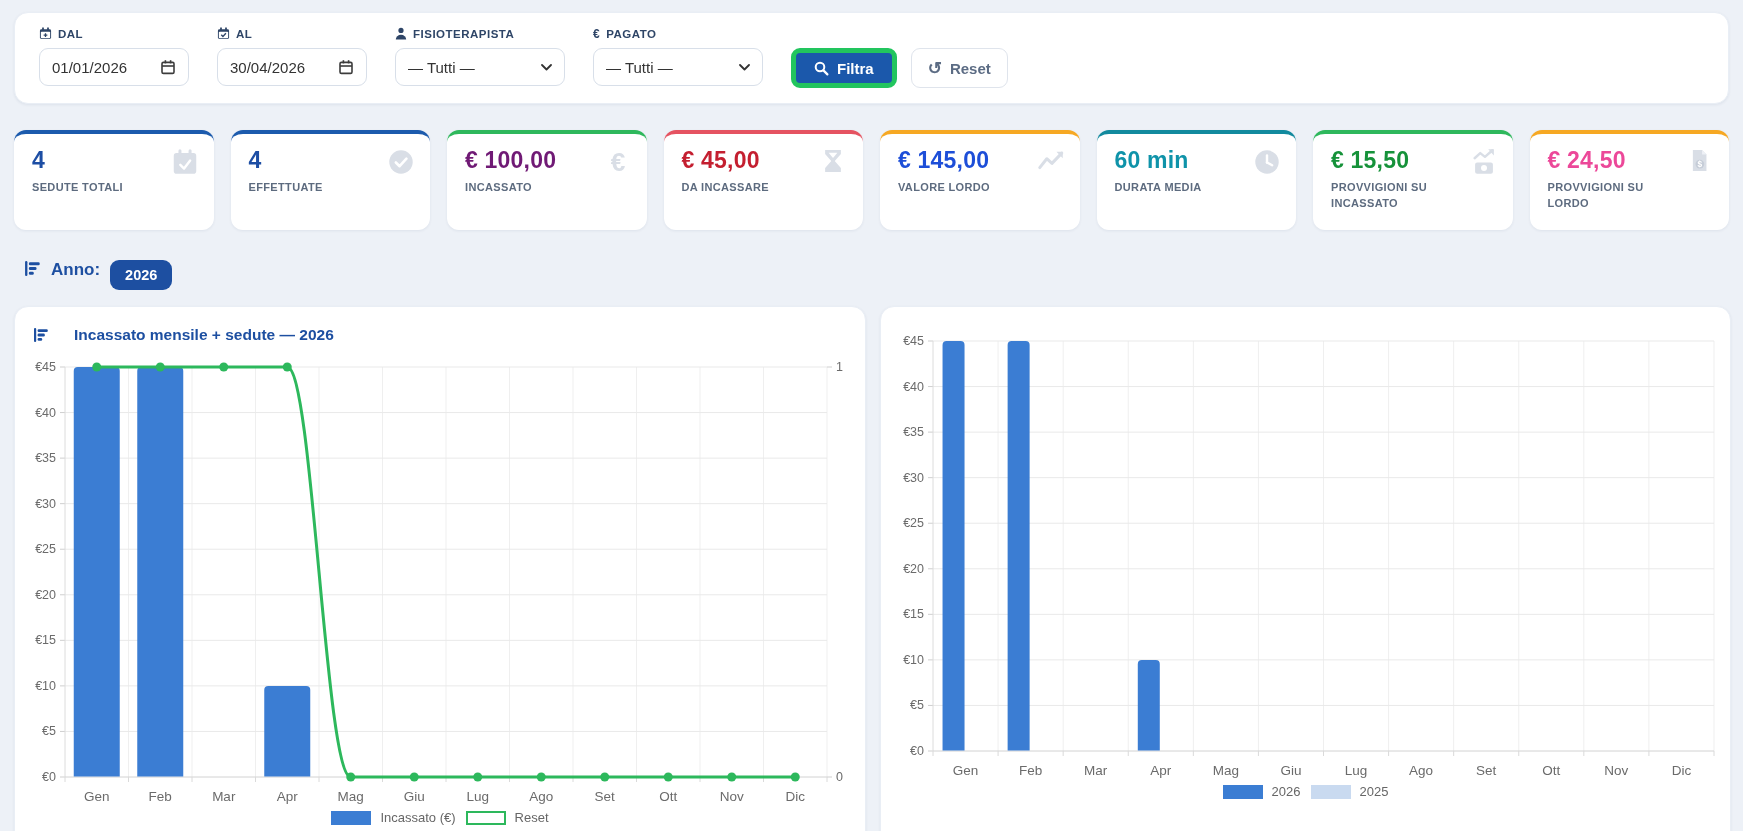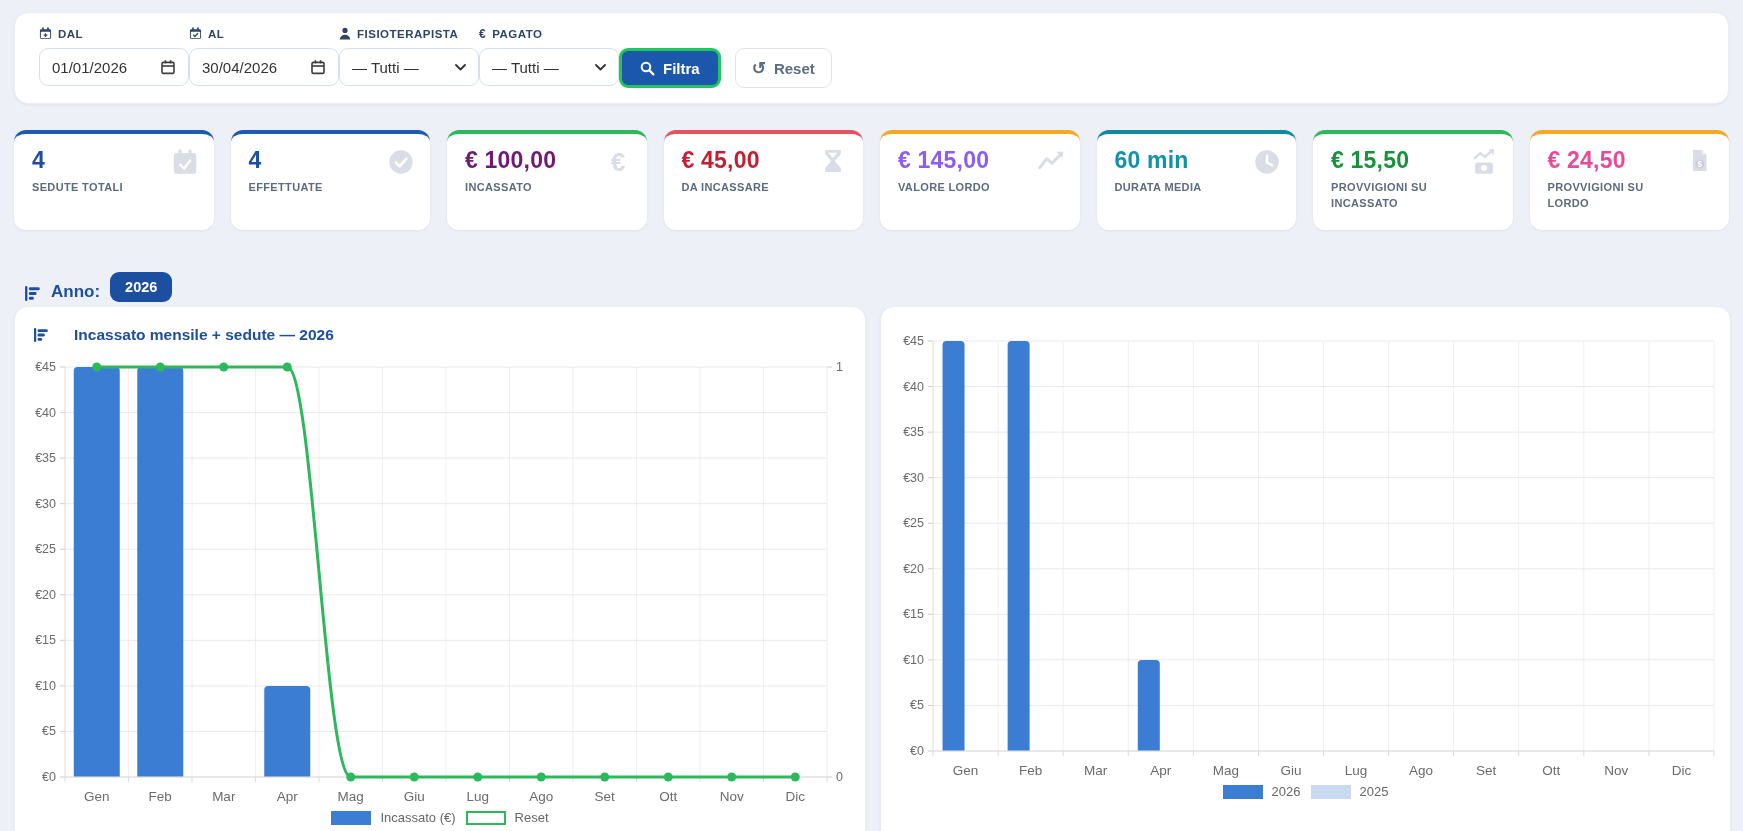--- a/index.html
+++ b/index.html
@@ -5,43 +5,43 @@
   html,body{margin:0;padding:0}
   body{
     width:1743px;height:831px;overflow:hidden;position:relative;
     background:#edf1f7;
     font-family:"Liberation Sans",sans-serif;
     -webkit-font-smoothing:antialiased;
   }
   .card{background:#fff;border-radius:14px;box-shadow:0 1px 3px rgba(20,40,80,.07);border:1px solid #e9eef5;box-sizing:border-box}
 
   
-  .filter-card{position:absolute;left:14px;top:12px;width:1715px;height:92px;display:flex;padding:14px 24px;align-items:flex-start}
+  .filter-card{position:absolute;left:14px;top:12px;width:1715px;height:92px;display:flex;gap:28px;padding:14px 24px;align-items:flex-start}
   .fgroup{display:flex;flex-direction:column;gap:8px}
   .flabel{font-size:11.5px;font-weight:bold;color:#2e4567;letter-spacing:.5px;display:flex;align-items:center;gap:6px;height:13px}
   .flabel svg,.flabel .glyph{flex:0 0 auto}
   .glyph{font-size:12px;font-weight:bold;color:#2e4567}
   .finput{height:38px;border:1px solid #d8dfe9;border-radius:9px;background:#fff;display:flex;align-items:center;justify-content:space-between;gap:10px;padding:0 12px;font-size:15px;color:#333;box-sizing:border-box;cursor:pointer}
   .finput.date{width:150px}
-  .finput.select{width:140px}
+  .finput.select{width:170px}
   .fbuttons{display:flex;gap:14px;align-self:flex-start;margin-top:21px}
   .btn{height:40px;border-radius:9px;display:flex;align-items:center;gap:8px;font-size:15px;font-weight:bold;cursor:pointer;box-sizing:border-box}
-  .btn-filtra{background:#1b58ab;border:3px solid #22c55e;color:#fff;padding:0 18px}
+  .btn-filtra{background:#1b58ab;border:5px solid #22c55e;color:#fff;padding:0 18px}
   .btn-reset{background:#fff;border:1px solid #dfe4ec;color:#5c6c84;padding:0 16px}
   .reset-glyph{font-size:17px;line-height:1;color:#5c6c84;font-weight:bold}
 
   
   .stats-row{position:absolute;left:14px;top:130px;width:1715px;display:flex;gap:17px}
   .stat-card{flex:1 1 0;height:100px;background:#fff;border-radius:12px;border-top:4px solid var(--accent,#1c5bad);box-shadow:0 1px 3px rgba(20,40,80,.07);position:relative;padding:14px 16px 0 18px;box-sizing:border-box}
   .stat-value{font-size:23px;font-weight:800;letter-spacing:.2px;line-height:1.1}
   .stat-label{margin-top:7px;font-size:11px;font-weight:bold;color:#5d6b7f;letter-spacing:.35px;line-height:1.4;max-width:140px}
   .stat-icon{position:absolute;top:13px;right:14px;width:30px;height:30px}
 
   
-  .anno-row{position:absolute;left:24px;top:272px;height:30px;display:flex;align-items:flex-end;gap:10px}
+  .anno-row{position:absolute;left:24px;top:260px;height:30px;display:flex;align-items:flex-start;gap:10px}
   .anno-label{font-size:17px;font-weight:800;color:#1d4fa1}
   .anno-pill{background:#1d4fa1;color:#fff;font-weight:bold;font-size:14.5px;padding:0 15px;height:30px;display:flex;align-items:center;border-radius:9px;border:none;cursor:pointer}
 
   
   .chart-card{position:absolute;top:306px;height:566px;padding:14px;display:flex;flex-direction:column}
   .chart-card.left{left:14px;width:852px}
   .chart-card.right{left:880px;width:851px}
   .chart-title{display:flex;align-items:center;gap:25px;font-size:15.5px;font-weight:800;color:#1d4fa1;padding:2px 2px 0 4px;height:24px}
   svg.chart{display:block;margin-top:8px}
   .chart-legend{display:flex;justify-content:center;align-items:flex-start;gap:10px;margin-top:3px;font-size:13px;color:#666}
@@ -169,21 +169,21 @@
     </div>
     <div class="stat-card" style="--accent: #e55361;">
       <div class="stat-value" style="color:#c41f30">€ 45,00</div>
       <div class="stat-label">DA INCASSARE</div>
       <span class="stat-icon"><svg viewBox="0 0 32 32" width="28" height="28">
           <path d="M7,3.5 h18 v4.5 l-7,8 7,8 v4.5 H7 v-4.5 l7,-8 -7,-8 z" fill="#d9dee6"></path>
           <path d="M11,6.5 h10 l-5,6 z" fill="#fff"></path>
         </svg></span>
     </div>
     <div class="stat-card" style="--accent: #f6a823;">
-      <div class="stat-value" style="color:#8b5cf6">€ 145,00</div>
+      <div class="stat-value" style="color:#1d4ed8">€ 145,00</div>
       <div class="stat-label">VALORE LORDO</div>
       <span class="stat-icon"><svg viewBox="0 0 32 32" width="30" height="30">
           <polyline points="4,22 11.5,12.5 17,17.5 27.5,6.5" fill="none" stroke="#d9dee6" stroke-width="3.2" stroke-linecap="round" stroke-linejoin="round"></polyline>
           <polygon points="28.5,5 28.5,12 21.8,5" fill="#d9dee6"></polygon>
         </svg></span>
     </div>
     <div class="stat-card" style="--accent: #128a9e;">
       <div class="stat-value" style="color:#0f93a9">60 min</div>
       <div class="stat-label">DURATA MEDIA</div>
       <span class="stat-icon"><svg viewBox="0 0 32 32" width="30" height="30">

